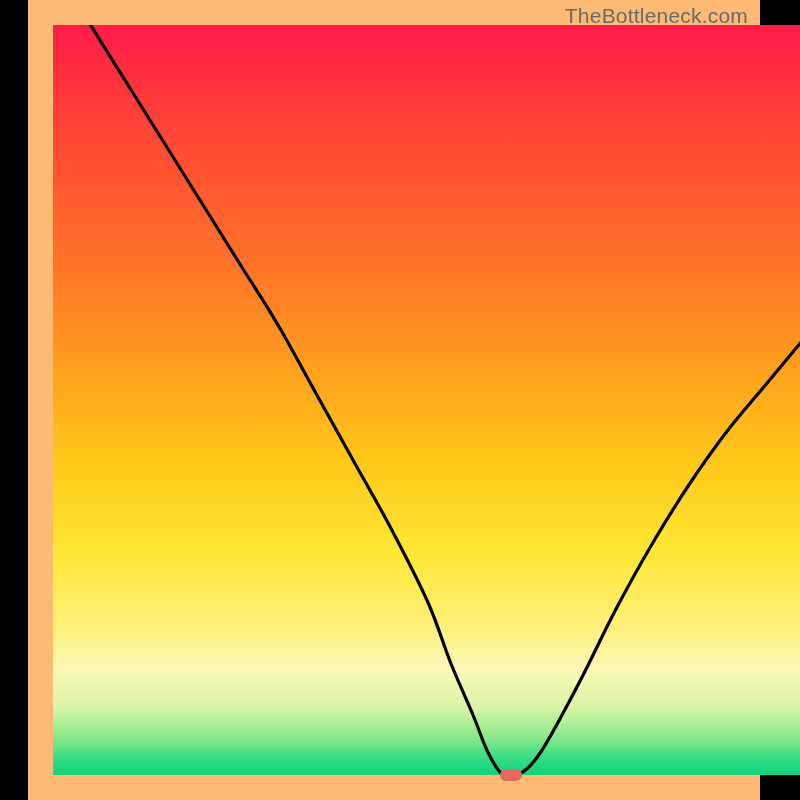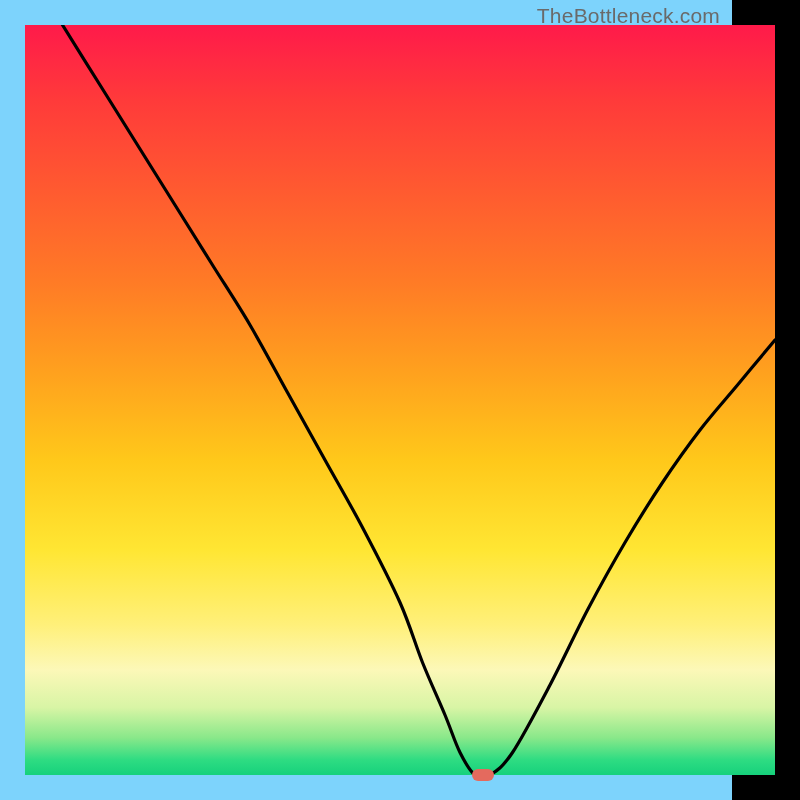--- a/index.html
+++ b/index.html
@@ -8,21 +8,22 @@
     width: 800px;
     height: 800px;
     overflow: hidden;
     background: #000;
     font-family: Arial, Helvetica, sans-serif;
   }
   .frame {
     position: relative;
     width: 732px;
     height: 800px;
-    background: #7dd3fc;
+    background: #fdba74;
+    margin-left: 28px;
   }
   .plot {
     position: absolute;
     left: 25px;
     top: 25px;
     width: 750px;
     height: 750px;
     background: linear-gradient(to bottom,
       #ff1a4a 0%,
       #ff3a3a 10%,

